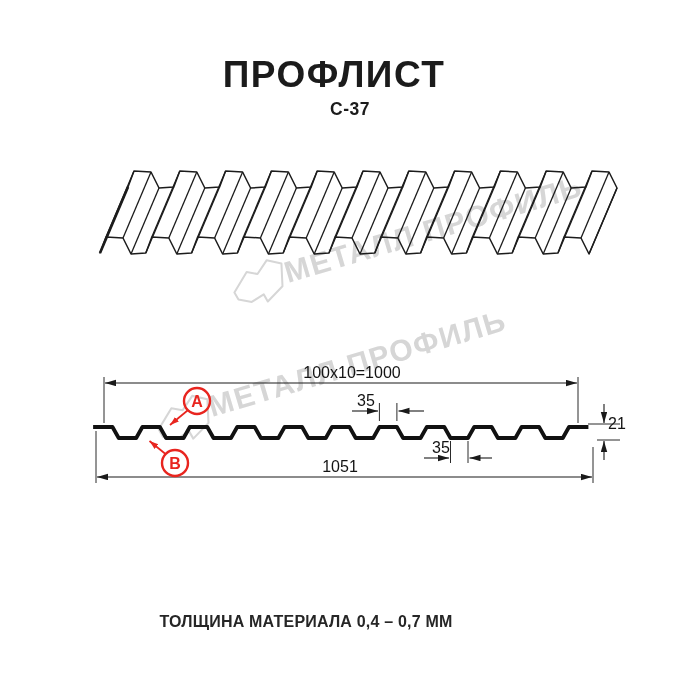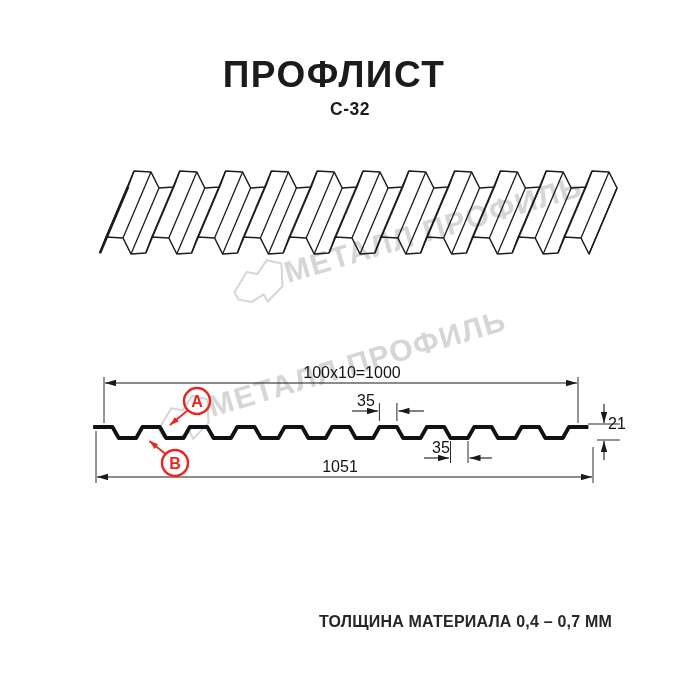--- a/index.html
+++ b/index.html
@@ -1,39 +1,39 @@
 <!DOCTYPE html>
 <html><head>
 <meta charset="utf-8">
 <style>
   html,body{margin:0;padding:0;background:#ffffff;}
   body{width:700px;height:700px;position:relative;font-family:"Liberation Sans",sans-serif;overflow:hidden;}
   .title{position:absolute;top:54px;left:0;width:668px;text-align:center;
          font-size:37px;font-weight:bold;letter-spacing:1.5px;color:#1b1b1b;}
   .subtitle{position:absolute;top:99px;left:0;width:700px;text-align:center;
          font-size:17.5px;font-weight:bold;letter-spacing:0.5px;color:#1b1b1b;}
-  .footer{position:absolute;top:613px;left:0;width:612px;text-align:right;
+  .footer{position:absolute;top:613px;left:0;width:612px;text-align:center;
          font-size:16px;font-weight:bold;letter-spacing:0.2px;color:#262626;}
   svg.stage{position:absolute;left:0;top:0;}
   .ext{stroke:#2a2a2a;stroke-width:1;}
   .dim{stroke:#1a1a1a;stroke-width:1.1;}
   .dimt{font-family:"Liberation Sans",sans-serif;font-size:16px;fill:#141414;}
   .wm{font-family:"Liberation Sans",sans-serif;font-size:30px;font-weight:bold;
       letter-spacing:1.5px;fill:#d6d6d6;}
   .wml{fill:none;stroke:#d6d6d6;stroke-width:3.6;stroke-linejoin:round;}
   .redline{stroke:#e8251f;stroke-width:1.7;}
   .redc{fill:none;stroke:#e8251f;stroke-width:2.4;}
   .redt{font-family:"Liberation Sans",sans-serif;font-size:16px;font-weight:bold;
         fill:#e8251f;text-anchor:middle;}
 </style>
 </head>
 <body>
 
 <div class="title">ПРОФЛИСТ</div>
-<div class="subtitle">С-32</div>
+<div class="subtitle">С-37</div>
 
 <svg class="stage" width="700" height="700" viewBox="0 0 700 700">
   <defs>
     <marker id="aB" markerUnits="userSpaceOnUse" markerWidth="12" markerHeight="8" refX="11" refY="3.2" orient="auto">
       <path d="M0,0 L11,3.2 L0,6.4 Z" fill="#1a1a1a"></path>
     </marker>
     <marker id="aR" markerUnits="userSpaceOnUse" markerWidth="10" markerHeight="8" refX="9" refY="3" orient="auto">
       <path d="M0,0 L9,3 L0,6 Z" fill="#e8251f"></path>
     </marker>
   </defs>

